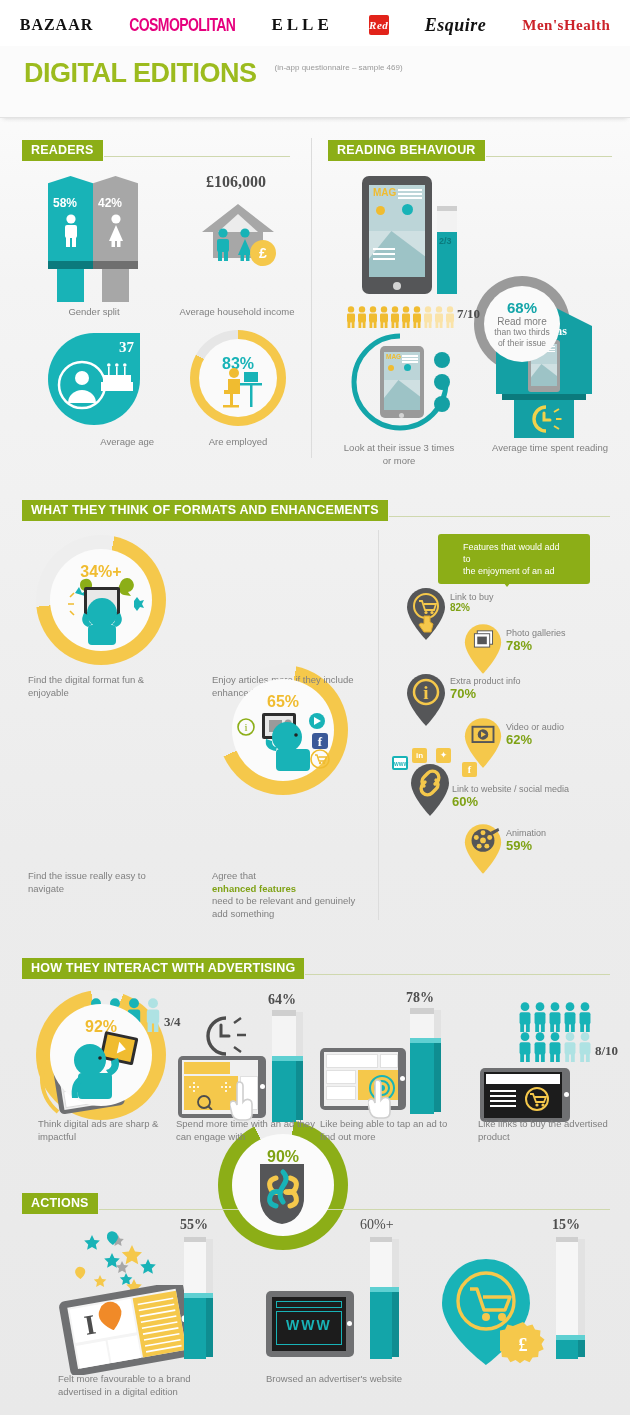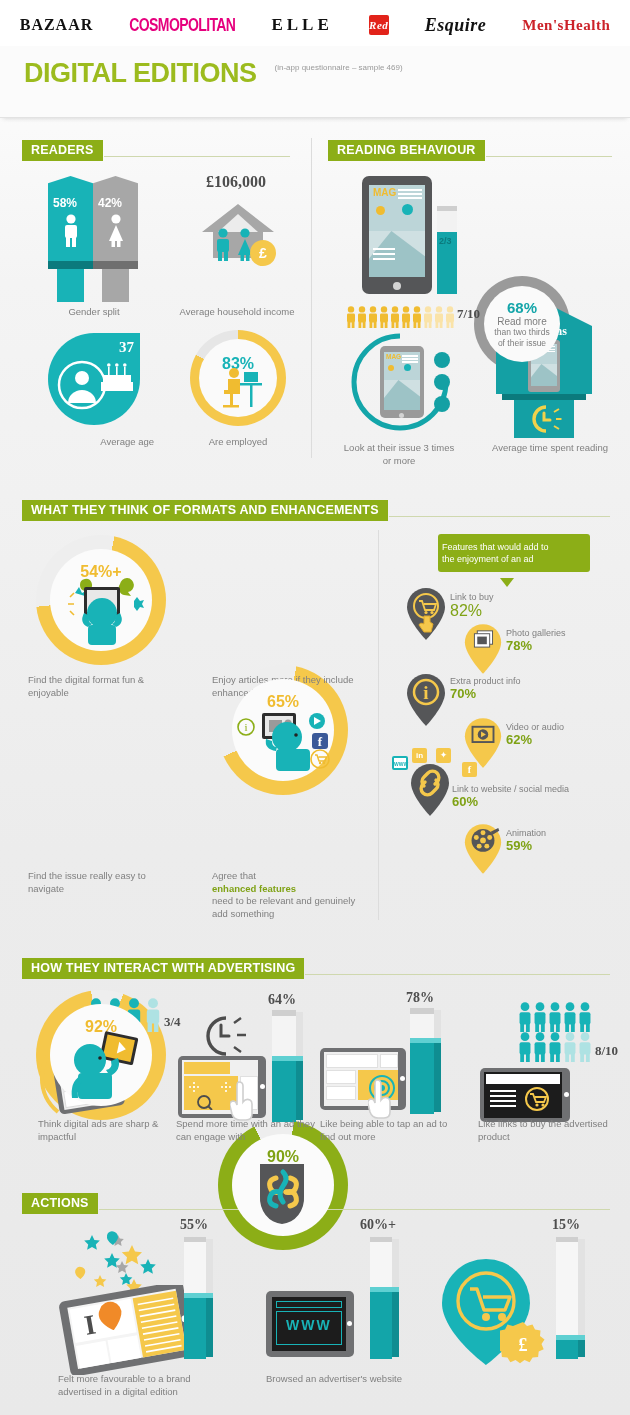--- a/index.html
+++ b/index.html
@@ -342,21 +342,21 @@
   <div class="abs" style="left:0;top:490px;width:630px;height:460px;">
     <div class="abs sec-head" style="left:22px;top:10px;width:588px;">
       <span class="sec-tag">WHAT THEY THINK OF FORMATS AND ENHANCEMENTS</span>
       <span class="sec-rule"></span>
     </div>
 
     <div class="abs donut" style="left:36px;top:45px;width:130px;height:130px;
          background:conic-gradient(from 12deg, #f5c84b 0 70%, #eeeeee 70% 100%);">
       <div class="abs" style="inset:14px;border-radius:50%;background:#fbfbfb;z-index:2;"></div>
       <div class="dlabel">
-        <span style="font-size:16px;font-weight:bold;color:#f0bc30;margin-top:-56px;">54%+</span>
+        <span style="font-size:16px;font-weight:bold;color:#f0bc30;margin-top:-56px;">34%+</span>
       </div>
       <svg class="abs" style="left:22px;top:36px;z-index:4;" width="88" height="76" viewBox="0 0 88 76">
         <path d="M17 22 l4-6 3 6 6-3 -3 6z" fill="#18b3b7"></path>
         <path d="M12 26 l4-4 M10 33 l6 0 M12 40 l4 4" stroke="#f0bc30" stroke-width="1.6"></path>
         <path d="M22 14 a6 6 0 1 1 9 5 l-1 4 -3 -3 a6 6 0 0 1 -5 -6z" fill="#8cae17"></path>
         <path d="M62 13 a7 7 0 1 1 8 8 l3 4 -7 -1 a7 7 0 0 1 -4 -11z" fill="#8cae17"></path>
         <path d="M76 30 l3-4 3 4 4 -1 -2 4 2 4 -4 -1 -3 4 -3 -4z" fill="#18b3b7"></path>
         <rect x="26" y="16" width="36" height="28" rx="2" fill="#2d2d2d"></rect>
         <rect x="29" y="19" width="30" height="22" fill="#e8e8e8"></rect>
         <path d="M32 44 h26 l4 6 h-34z" fill="#fff" stroke="#ddd"></path>
@@ -434,40 +434,40 @@
       </svg>
     </div>
     <div class="abs" style="left:212px;top:380px;width:152px;font-size:9.5px;color:#808080;line-height:12.5px;">
       <span>Agree that</span><br>
       <span style="color:#7fa215;font-weight:bold;">enhanced features</span><br>
       <span>need to be relevant and genuinely add something</span>
     </div>
 
     <div class="abs divider-v" style="left:378px;top:40px;height:390px;"></div>
 
-    <div class="abs" style="left:438px;top:44px;width:152px;padding:7px 4px;background:#8cae17;border-radius:3px;">
+    <div class="abs" style="left:438px;top:44px;width:152px;padding:7px 25px;background:#8cae17;border-radius:3px;">
       <div style="font-size:9px;color:#fff;line-height:12px;">Features that would add to</div>
       <div style="font-size:9px;color:#fff;line-height:12px;">the enjoyment of an ad</div>
     </div>
     <div class="abs" style="left:500px;top:88px;width:0;height:0;border-left:7px solid transparent;
          border-right:7px solid transparent;border-top:9px solid #8cae17;"></div>
 
     <div class="abs" style="left:404px;top:96px;">
       <svg width="44" height="56" viewBox="0 0 44 56">
         <path d="M22 2 a19 19 0 0 1 19 19 c0 13 -19 33 -19 33 S3 34 3 21 A19 19 0 0 1 22 2z" fill="#555658"></path>
         <circle cx="22" cy="20" r="12" fill="none" stroke="#f5c84b" stroke-width="2"></circle>
         <path d="M15 15 h3 l3 9 h9 l2 -6 h-12" fill="none" stroke="#f5c84b" stroke-width="1.8"></path>
         <circle cx="22" cy="26.5" r="1.6" fill="#f5c84b"></circle>
           <circle cx="28" cy="26.5" r="1.6" fill="#f5c84b"></circle>
         <path d="M20 30 l0 8 q-4 -2 -5 1 l5 7 h7 l2 -8 -3 -2 0 -6z" fill="#f5c84b" stroke="#e0a92b"></path>
       </svg>
     </div>
     <div class="abs" style="left:450px;top:102px;">
       <div style="font-size:9px;color:#808080;">Link to buy</div>
-      <div style="font-size:16px;font-weight:normal;color:#7fa215;">82%</div>
+      <div style="font-size:10px;font-weight:bold;color:#7fa215;">82%</div>
     </div>
 
     <div class="abs" style="left:462px;top:132px;">
       <svg width="42" height="54" viewBox="0 0 44 56">
         <path d="M22 2 a19 19 0 0 1 19 19 c0 13 -19 33 -19 33 S3 34 3 21 A19 19 0 0 1 22 2z" fill="#f5c84b"></path>
         <rect x="16" y="9" width="16" height="14" fill="#fff" stroke="#555658"></rect>
         <rect x="13" y="12" width="16" height="14" fill="#fff" stroke="#555658"></rect>
         <rect x="16" y="15" width="10" height="8" fill="#555658"></rect>
       </svg>
     </div>
@@ -800,21 +800,21 @@
       <div class="abs" style="left:14px;top:84px;width:66px;height:34px;border:1.4px solid #18b3b7;"></div>
       <span class="abs" style="left:24px;top:90px;font-size:14px;font-weight:bold;color:#18b3b7;letter-spacing:2px;">WWW</span>
       <div class="abs" style="left:85px;top:94px;width:5px;height:5px;border-radius:50%;background:#fff;"></div>
 
       <div class="abs" style="left:108px;top:14px;width:22px;height:118px;background:#f6f6f6;"></div>
       <div class="abs" style="left:108px;top:10px;width:22px;height:5px;background:#cfcfcf;"></div>
       <div class="abs" style="left:130px;top:12px;width:7px;height:118px;background:#e2e2e2;"></div>
       <div class="abs" style="left:108px;top:64px;width:22px;height:68px;background:#13a5a9;"></div>
       <div class="abs" style="left:130px;top:62px;width:7px;height:68px;background:#0f8d91;"></div>
       <div class="abs" style="left:108px;top:60px;width:29px;height:5px;background:#5fd0d2;"></div>
-      <span class="abs" style="left:98px;top:-10px;font-size:14px;font-weight:bold;color:#4d4d4d;font-family:'Liberation Serif',serif;">60%+</span>
+      <span class="abs" style="left:98px;top:-10px;font-size:14px;font-weight:normal;color:#4d4d4d;font-family:'Liberation Serif',serif;">60%+</span>
     </div>
     <div class="abs caption left" style="left:266px;top:188px;width:150px;">Browsed an advertiser's website</div>
 
     <div class="abs" style="left:436px;top:42px;width:180px;height:140px;">
       <svg class="abs" style="left:0;top:30px;" width="110" height="110" viewBox="0 0 110 110">
         <path d="M50 2 a44 44 0 0 1 44 44 c0 30 -44 62 -44 62 S6 76 6 46 A44 44 0 0 1 50 2z" fill="#18b3b7"></path>
         <circle cx="50" cy="44" r="28" fill="none" stroke="#f5c84b" stroke-width="3.4"></circle>
         <path d="M34 32 h7 l7 21 h21 l5 -13 h-27" fill="none" stroke="#f5c84b" stroke-width="3.4" stroke-linejoin="round"></path>
         <circle cx="50" cy="60" r="4" fill="#f5c84b"></circle>
           <circle cx="66" cy="60" r="4" fill="#f5c84b"></circle>

